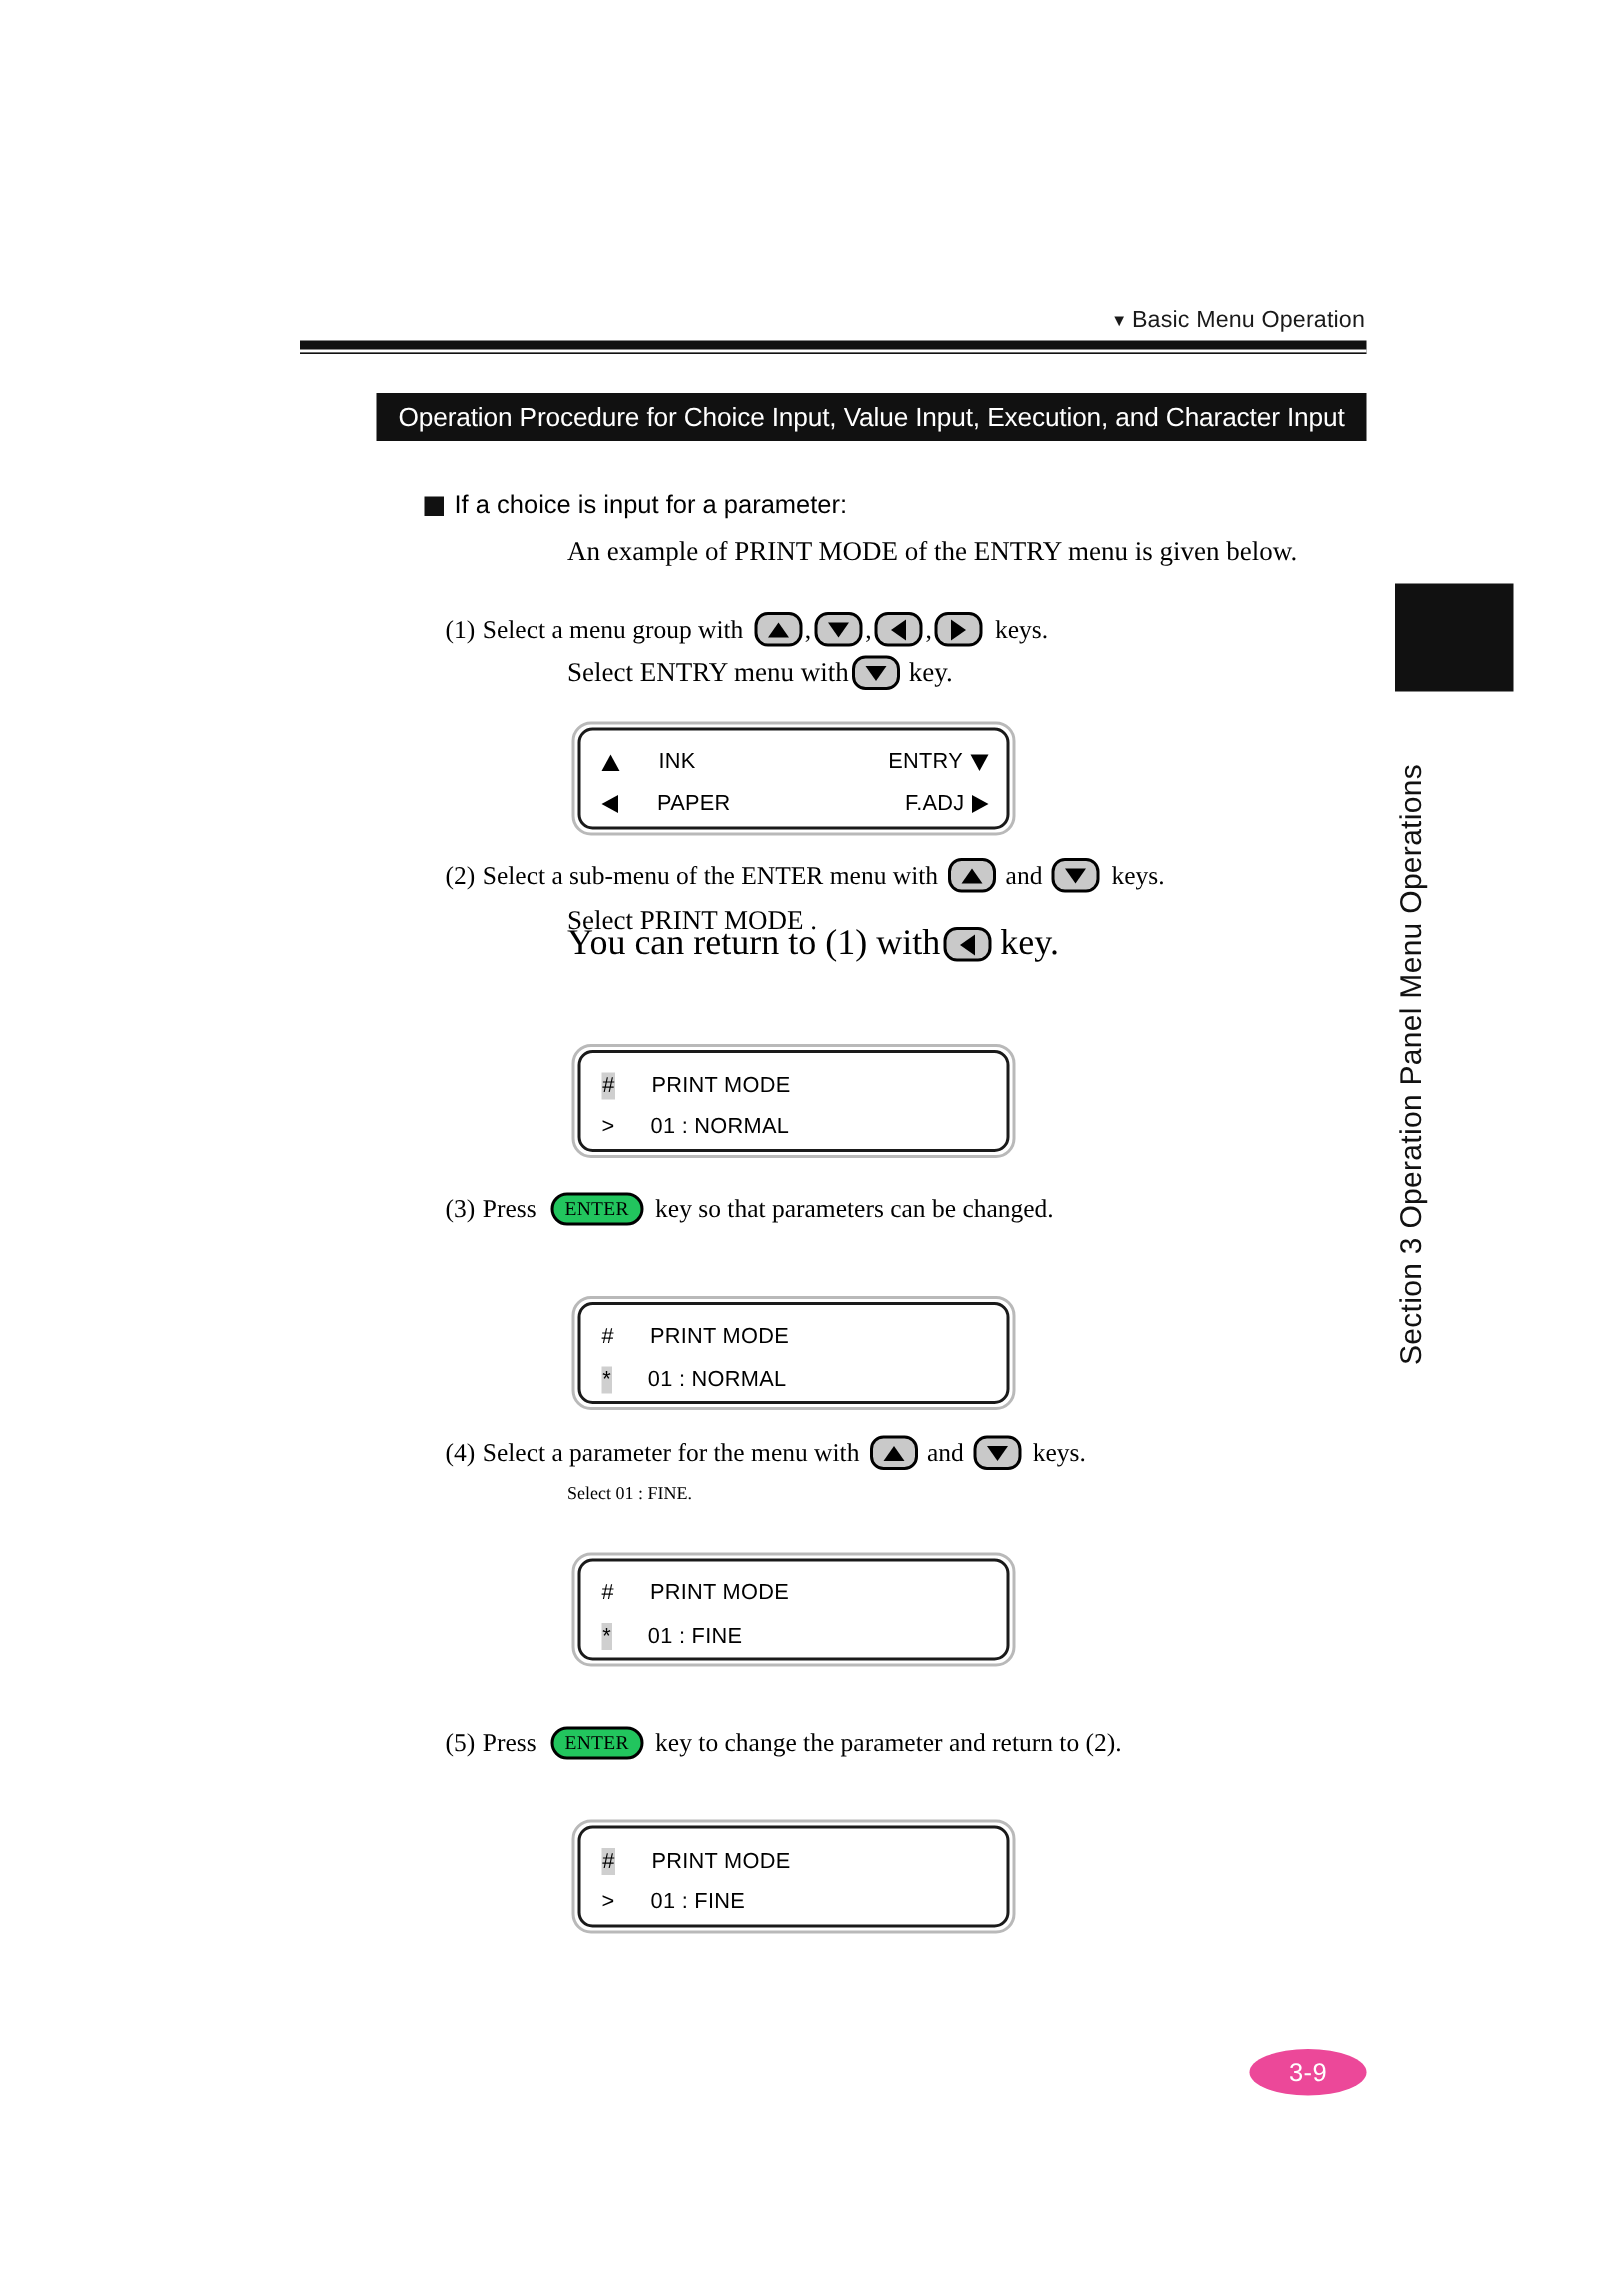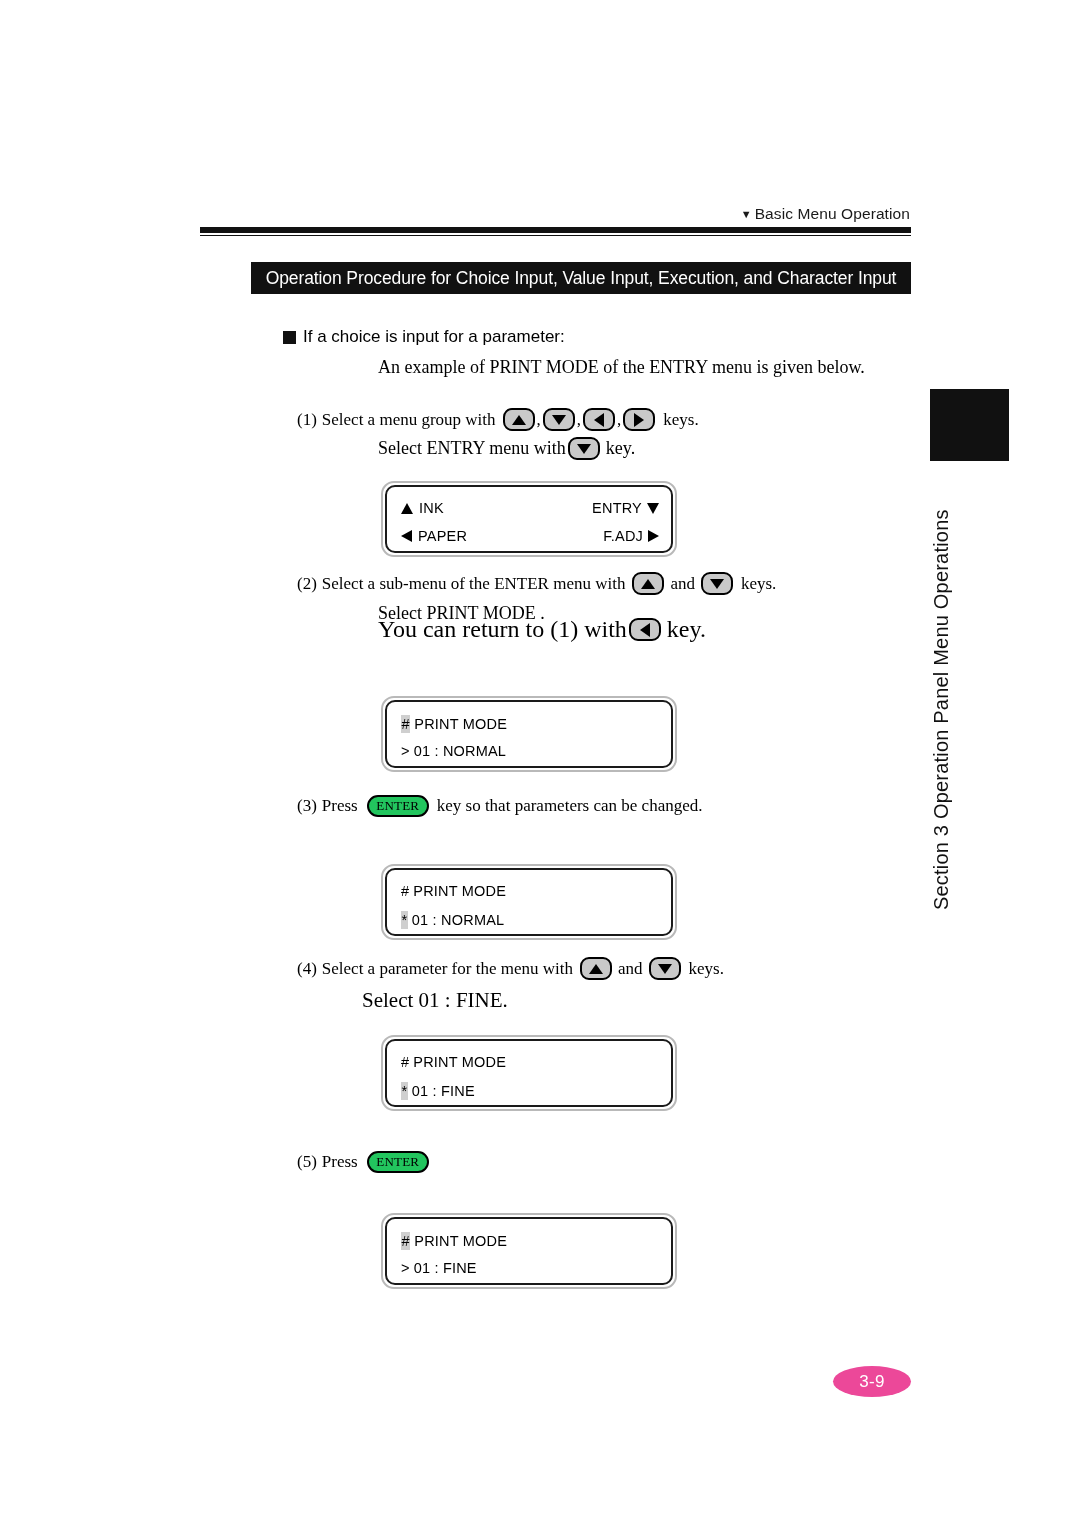--- a/index.html
+++ b/index.html
@@ -185,21 +185,21 @@
   .lcd-row {
     position: absolute;
     font-size: 14.5px;
     letter-spacing: 0.2px;
     white-space: nowrap;
     display: flex;
     align-items: center;
   }
   .lcd-row.r1 { top: 13px; }
   .lcd-row.r2 { top: 41px; }
-  .lcd-row.left  { left: 14px; }
+  .lcd-row.left  { left: 14px; gap: 20px; }
   .lcd-row.right { right: 12px; }
   .cursor-hl {
     background: #cfcfcf;
     padding: 1px 0.5px;
     margin-right: 4px;
   }
   .tri-s {
     display: inline-block;
     width: 0; height: 0;
     flex: none;
@@ -400,21 +400,21 @@
   <span class="key up">
       <i></i>
     </span>
   <span style="margin:0 4px;">and</span>
   <span class="key down">
       <i></i>
     </span>
   <span style="margin-left:6px;">keys.</span>
 </div>
 
-<div class="txt serif" style="left:362px; top:988px; font-size:21px;">
+<div class="txt serif" style="left:378px; top:988px; font-size:12px;">
   <span>Select 01 : FINE.</span>
 </div>
 
 <div class="lcd-wrap" style="left:381px; top:1035px;">
   <div class="lcd-shadow"></div>
   <div class="lcd">
     <div class="lcd-inner">
       <div class="lcd-row r1 left">
         <span style="margin-right:4px;">#</span>
         <span>PRINT MODE</span>
@@ -426,20 +426,21 @@
     </div>
   </div>
 </div>
 
 <div class="txt sans" style="left:297px; top:1151px; font-size:17px;">
   <span>(5)</span>
   <span style="margin:0 5px;">Press</span>
   <span class="enter-key">
     <span>ENTER</span>
   </span>
+  <span style="margin-left:4px;">key to change the parameter and return to (2).</span>
 </div>
 
 <div class="lcd-wrap" style="left:381px; top:1213px;">
   <div class="lcd-shadow"></div>
   <div class="lcd">
     <div class="lcd-inner">
       <div class="lcd-row r1 left">
         <span class="cursor-hl">#</span>
         <span>PRINT MODE</span>
       </div>

